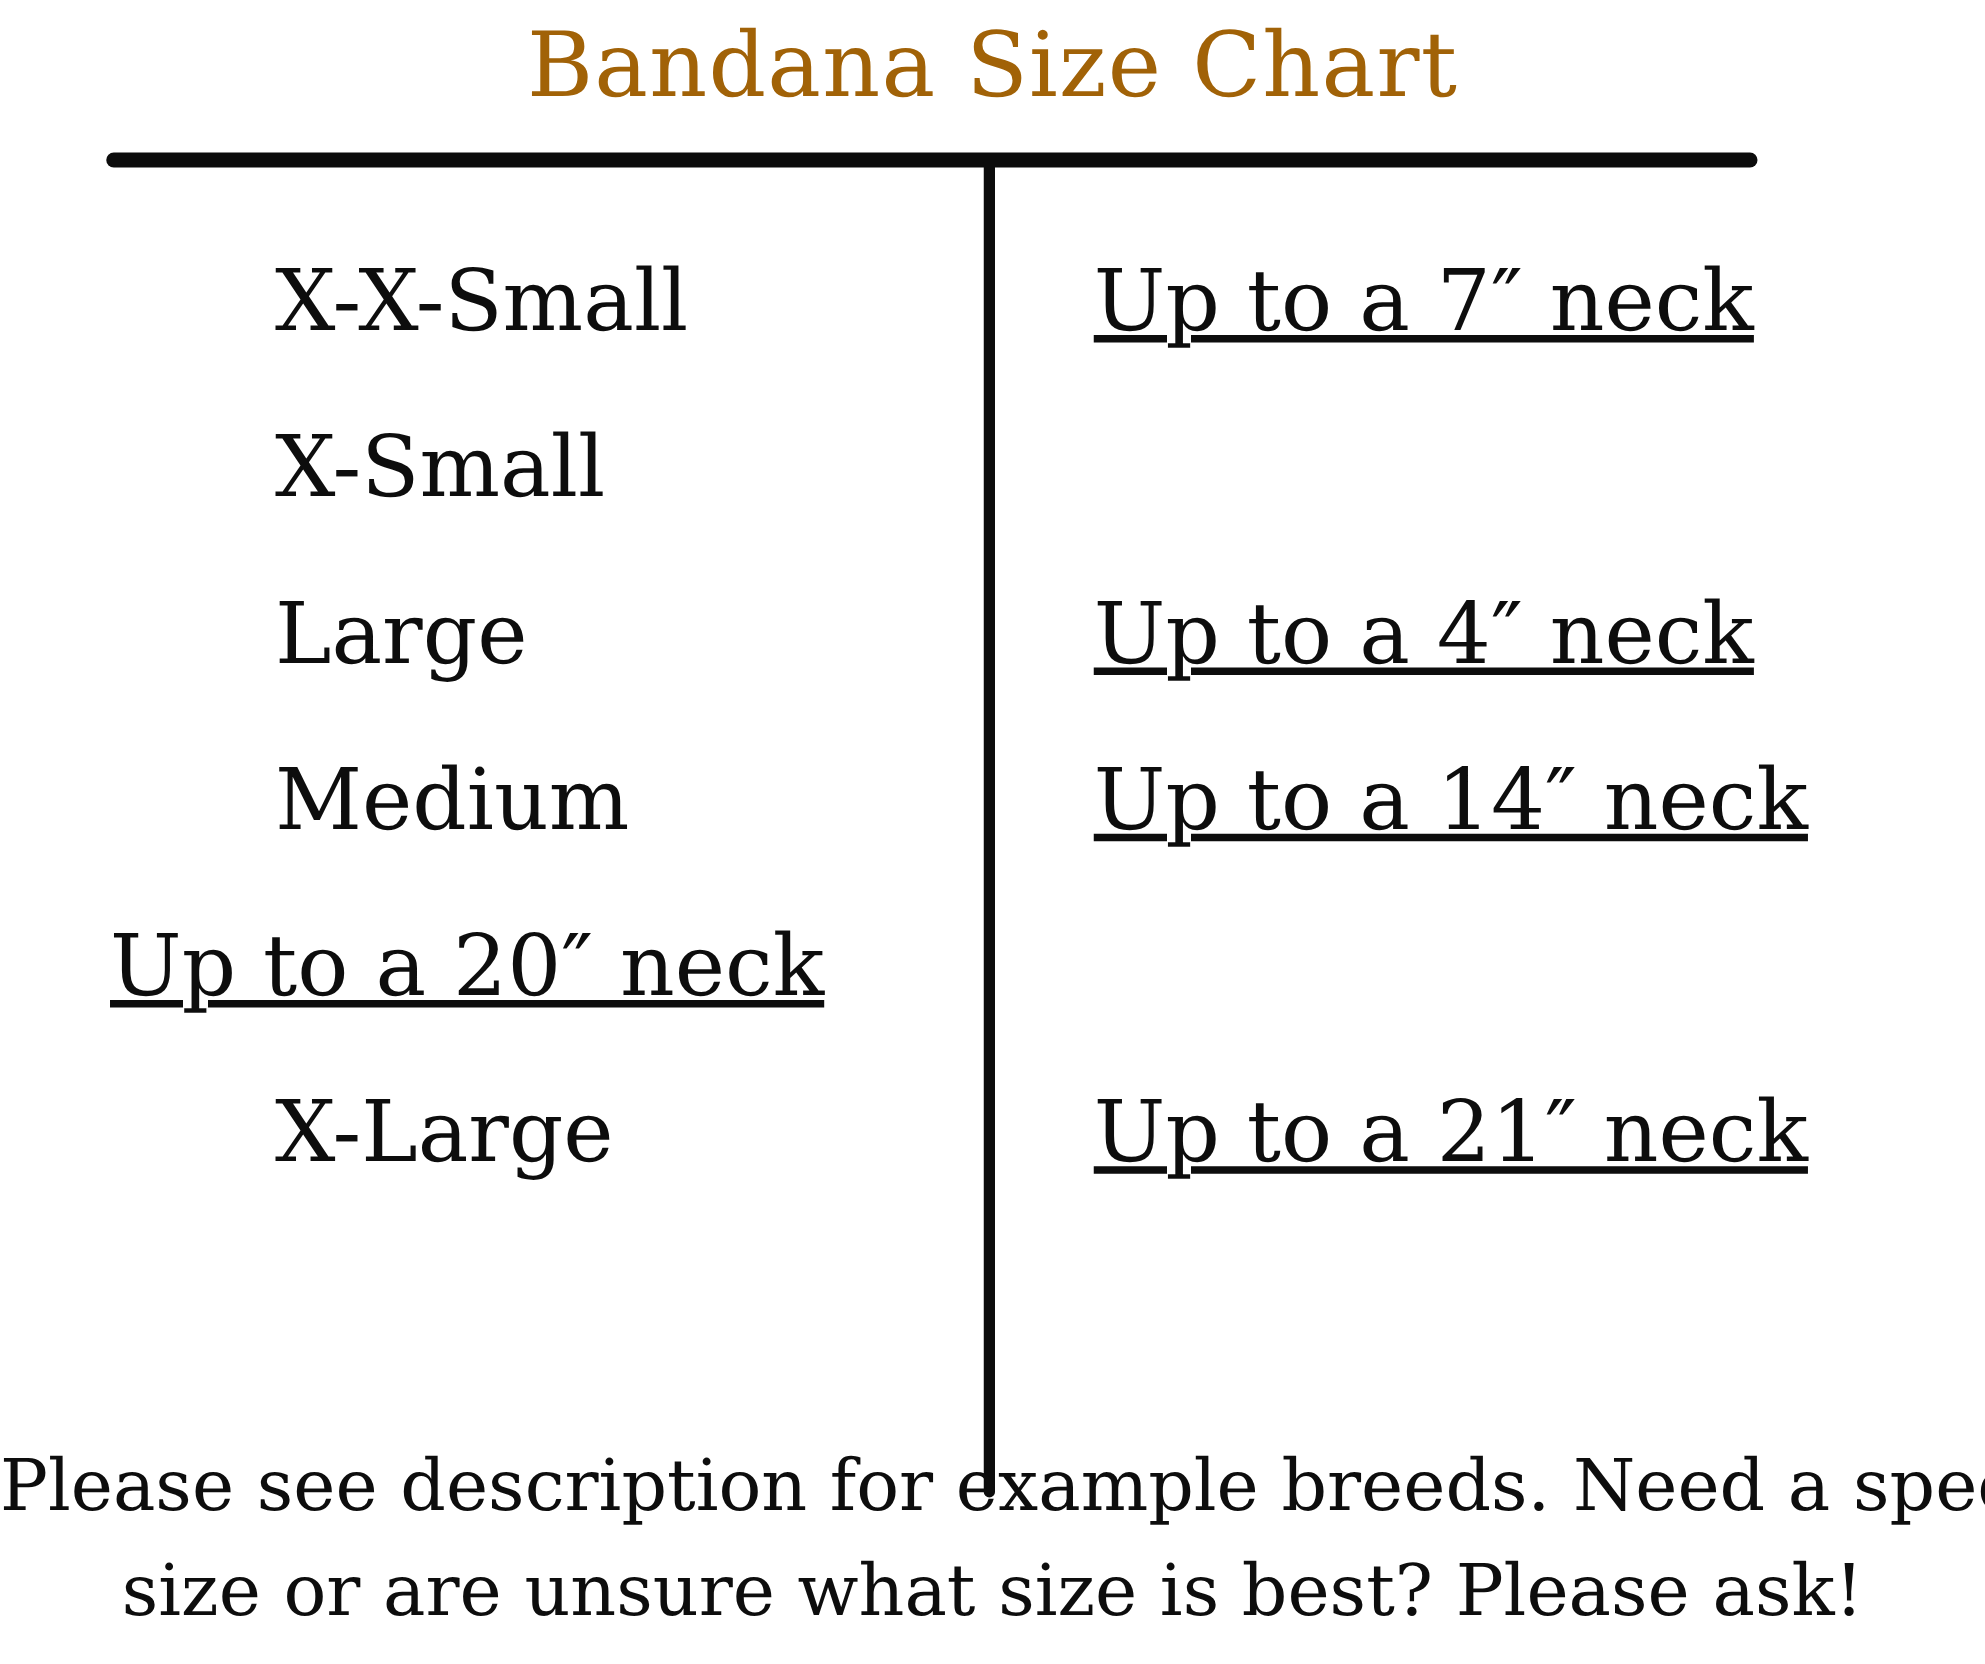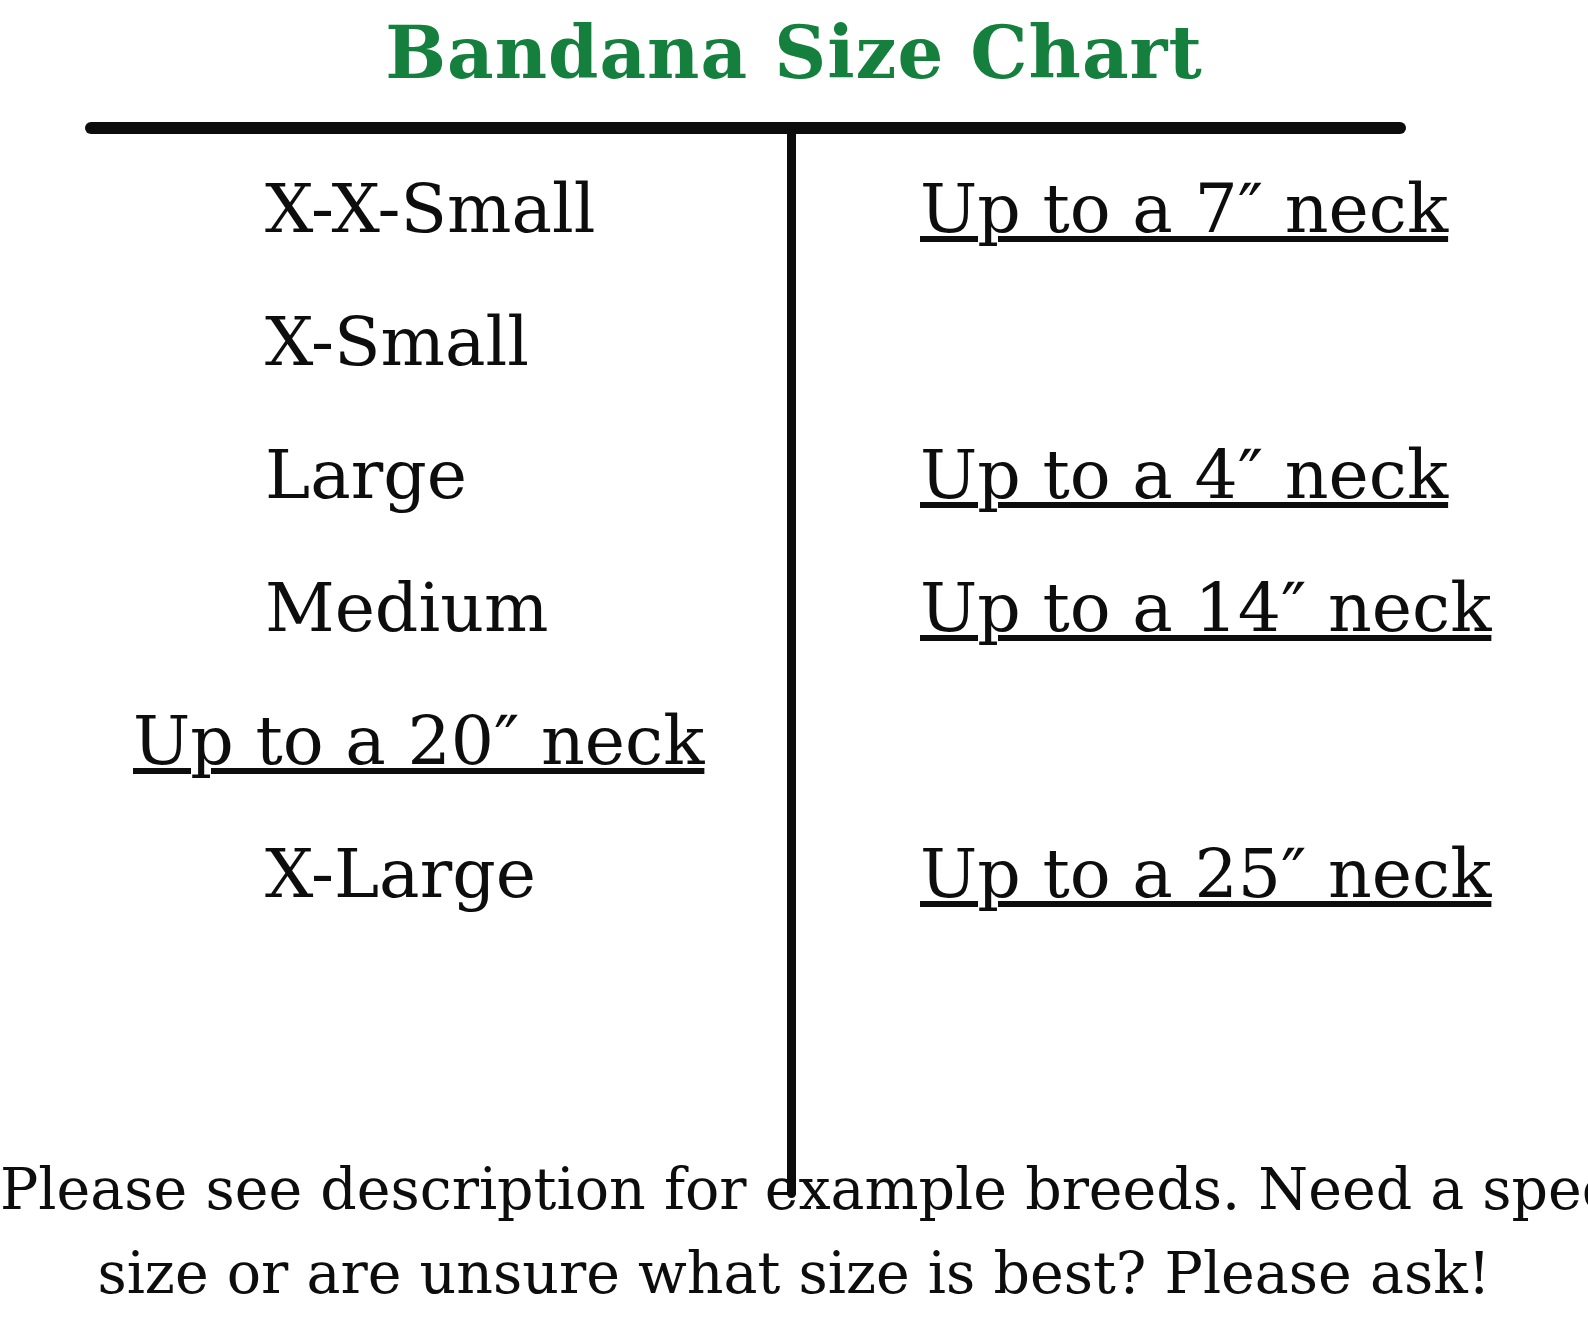--- a/index.html
+++ b/index.html
@@ -17,23 +17,23 @@
     color: #0d0d0d;
   }
   .title {
     position: absolute;
     top: 10px;
     left: 0;
     width: 100%;
     margin: 0;
     text-align: center;
     font-size: 72px;
-    font-weight: 700;
+    font-weight: 400;
     letter-spacing: 1px;
-    color: #15803d;
+    color: #a16207;
   }
   .hline {
     position: absolute;
     left: 85px;
     top: 122px;
     width: 1321px;
     height: 12px;
     background: #0c0c0c;
     border-radius: 7px;
   }
@@ -47,23 +47,22 @@
     border-radius: 0 0 5px 5px;
   }
   .rows {
     position: absolute;
     top: 175px;
     left: 0;
     width: 100%;
   }
   .row {
     display: flex;
-    align-items: flex-start;
+    align-items: center;
     height: 133px;
-    padding-left: 45px;
   }
   .cell {
     font-size: 68px;
     line-height: 1;
     white-space: nowrap;
   }
   .cell.size {
     box-sizing: border-box;
     width: 787px;
     padding-left: 220px;
@@ -118,21 +117,21 @@
       <div class="cell size">Medium</div>
       <div class="cell neck">Up to a 14″ neck</div>
     </div>
 
     <div class="row">
       <div class="cell neck">Up to a 20″ neck</div>
     </div>
 
     <div class="row">
       <div class="cell size">X-Large</div>
-      <div class="cell neck">Up to a 25″ neck</div>
+      <div class="cell neck">Up to a 21″ neck</div>
     </div>
 
 
   </div>
 
   <div class="footer">
     <div>Please see description for example breeds. Need a special</div>
     <div>size or are unsure what size is best? Please ask!</div>
   </div>
 

